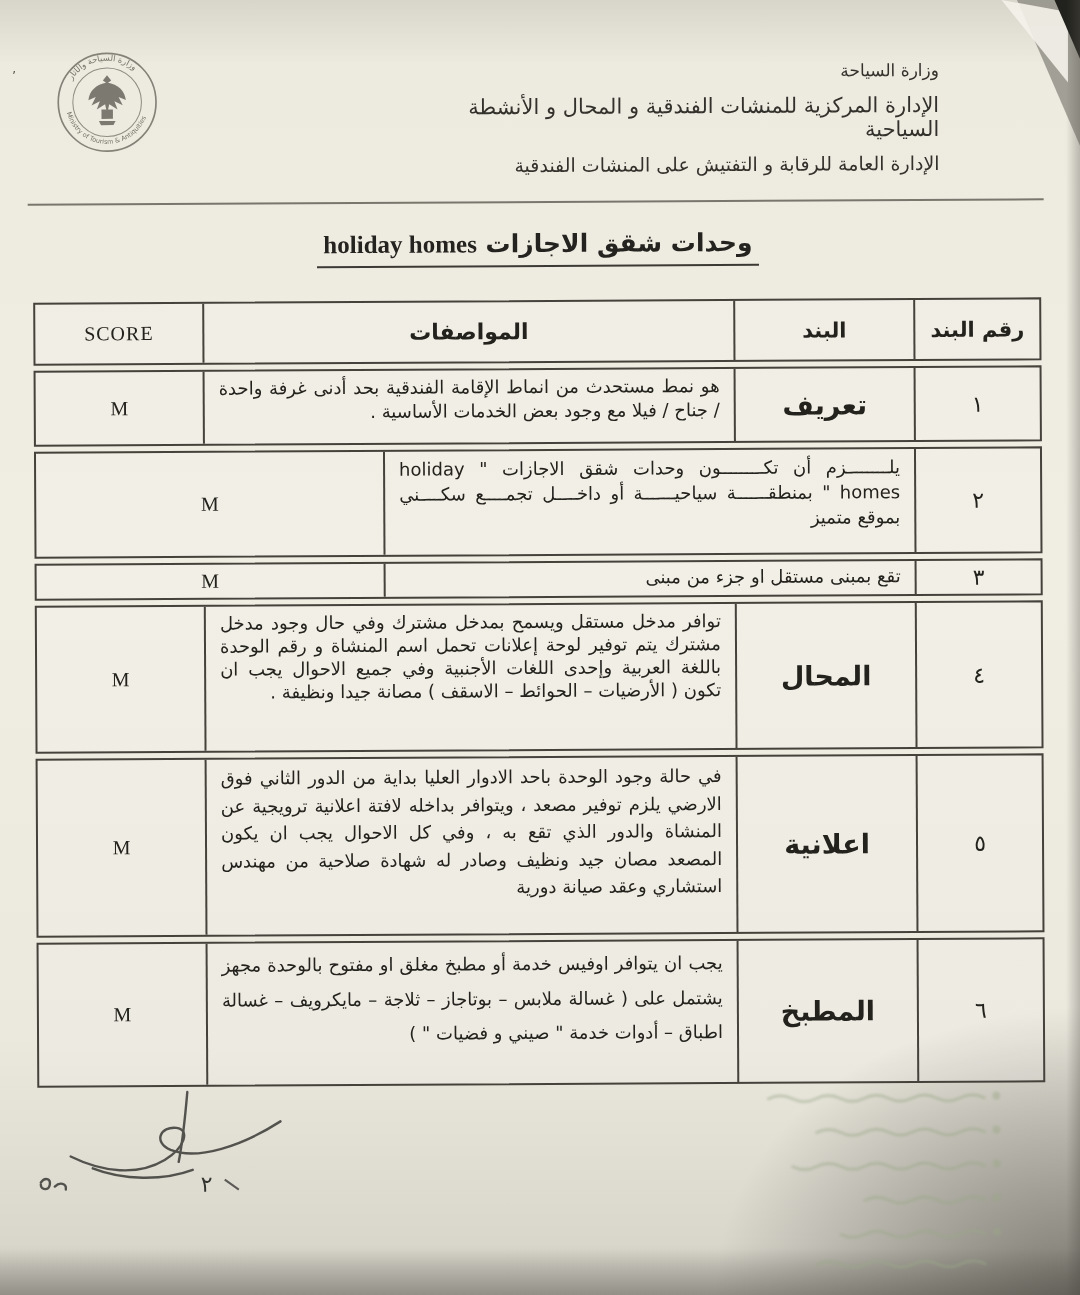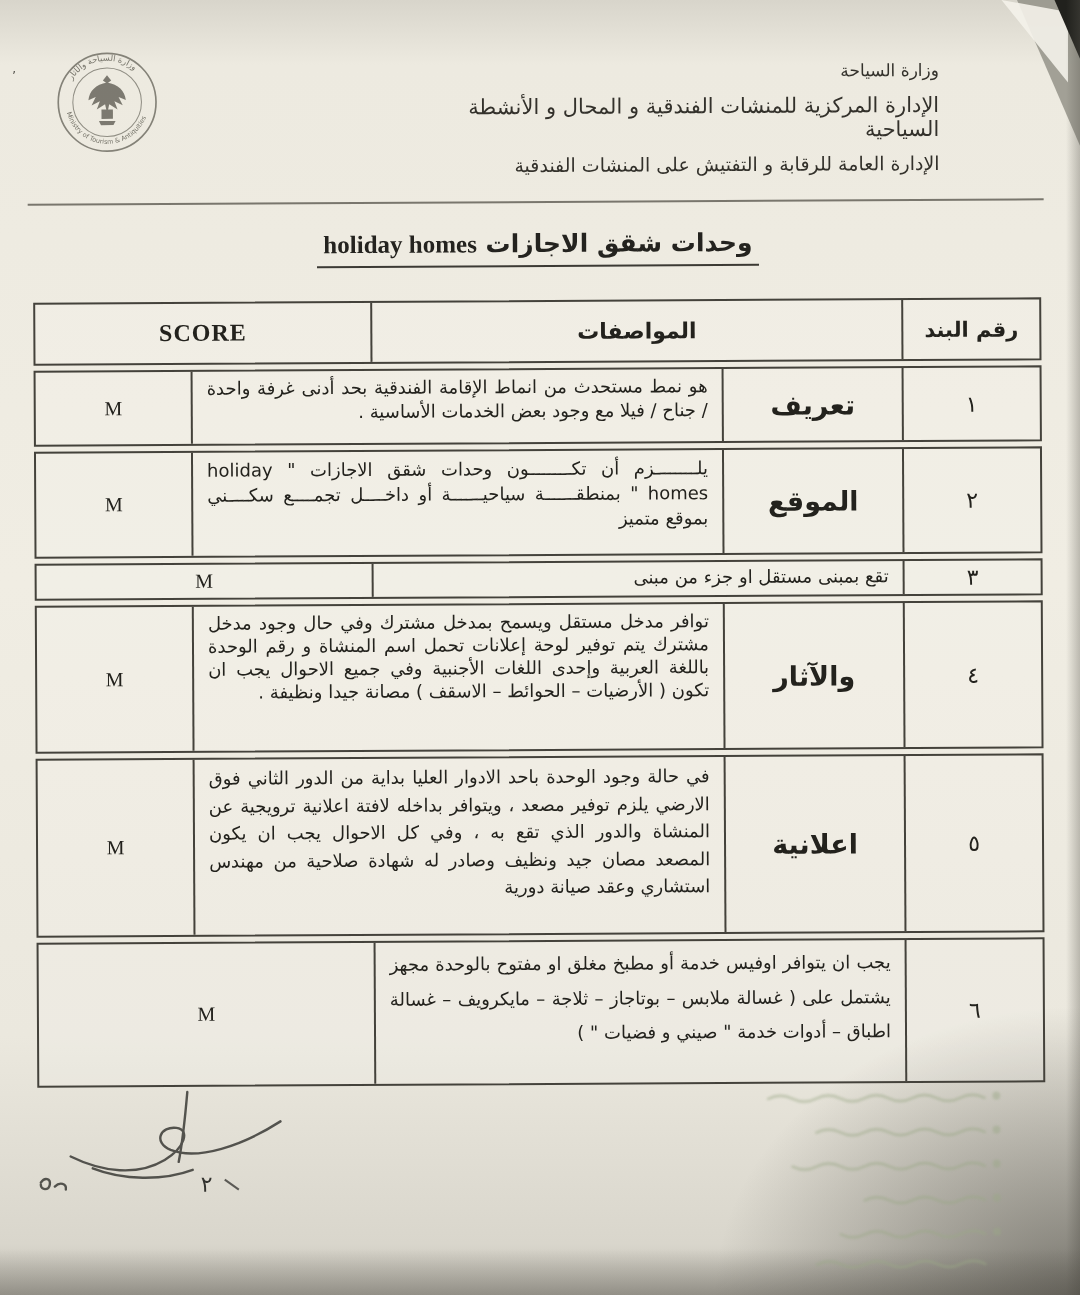--- a/index.html
+++ b/index.html
@@ -39,29 +39,29 @@
   .doc-title { position:absolute; top:229px; left:0; width:100%; text-align:center; direction:rtl; }
   .doc-title .tspan { display:inline-block; font-size:25px; font-weight:bold; color:#24231f;
     border-bottom:2px solid #3c3a34; padding:0 6px 7px 6px; }
   .doc-title .lat { font-family:"Liberation Serif", serif; font-weight:bold; }
 
   
   .stable { position:absolute; top:300px; left:35px; width:1008px; direction:rtl; color:#23221d; }
   .trow { display:flex; direction:rtl; border:2px solid #44423b; margin-bottom:5px; background:rgba(255,255,255,.12); }
   .cell { flex:0 0 auto; }
   .cell:not(:first-child) { border-right:2px solid #44423b; }
-  .col-no    { width:136px; display:flex; align-items:center; justify-content:center; font-size:22px; }
+  .col-no    { width:124px; display:flex; align-items:center; justify-content:center; font-size:22px; }
   .col-item  { width:180px; display:flex; align-items:center; justify-content:center; font-size:27px; font-weight:bold; }
   .col-spec  { width:531px; padding:5px 14px; font-size:18px; text-align:justify; }
   .col-score { flex:1 1 auto; display:flex; align-items:center; justify-content:center;
     font-family:"Liberation Serif", serif; font-size:20px; }
   .thead { height:63px; }
   .thead .col-spec { display:flex; align-items:center; justify-content:center; font-size:22px; font-weight:bold; text-align:center; }
   .thead .col-no, .thead .col-item { font-size:21px; font-weight:bold; }
-  .thead .col-score { font-size:24px; letter-spacing:1px; font-weight:bold; }
+  .thead .col-score { font-size:20px; letter-spacing:1px; font-weight:normal; }
   .row1 { height:76px; }  .row1 .col-spec { line-height:1.32; }
   .row2 { height:107px; } .row2 .col-spec { line-height:1.4; }
   .row3 { height:37px; }  .row3 .col-spec { line-height:1.3; padding-top:3px; }
   .row4 { height:148px; } .row4 .col-spec { line-height:1.28; }
   .row5 { height:179px; } .row5 .col-spec { line-height:1.53; }
   .row6 { height:145px; } .row6 .col-spec { line-height:1.92; }
 
   
   .signature { position:absolute; left:30px; top:1082px; width:310px; height:120px; }
   .ghost-notes { position:absolute; right:78px; top:1082px; width:440px; height:195px; opacity:.45; filter:blur(1.1px); }
@@ -112,60 +112,61 @@
       <span class="tspan">
         <span>وحدات شقق الاجازات</span>
         <span class="lat">holiday homes</span>
       </span>
     </div>
 
     <div class="stable">
 
       <div class="trow thead">
         <div class="cell col-no">رقم البند</div>
+        <div class="cell col-item">البند</div>
         <div class="cell col-spec">المواصفات</div>
         <div class="cell col-score">SCORE</div>
       </div>
 
       <div class="trow row1">
         <div class="cell col-no">١</div>
         <div class="cell col-item">تعريف</div>
         <div class="cell col-spec">هو نمط مستحدث من انماط الإقامة الفندقية بحد أدنى غرفة واحدة / جناح / فيلا مع وجود بعض الخدمات الأساسية .</div>
         <div class="cell col-score">M</div>
       </div>
 
       <div class="trow row2">
         <div class="cell col-no">٢</div>
-        <div class="cell col-item">الموقع</div>
         <div class="cell col-spec">يلــــــــزم أن تكــــــــون وحدات شقق الاجازات " holiday homes " بمنطقــــــة سياحيــــــة أو داخــــل تجمــــع سكــــني بموقع متميز</div>
         <div class="cell col-score">M</div>
       </div>
 
       <div class="trow row3">
         <div class="cell col-no">٣</div>
         <div class="cell col-spec">تقع بمبنى مستقل او جزء من مبنى</div>
         <div class="cell col-score">M</div>
       </div>
 
       <div class="trow row4">
         <div class="cell col-no">٤</div>
-        <div class="cell col-item">والآثار</div>
+        <div class="cell col-item">المحال</div>
         <div class="cell col-spec">توافر مدخل مستقل ويسمح بمدخل مشترك وفي حال وجود مدخل مشترك يتم توفير لوحة إعلانات تحمل اسم المنشاة و رقم الوحدة باللغة العربية وإحدى اللغات الأجنبية وفي جميع الاحوال يجب ان تكون ( الأرضيات – الحوائط – الاسقف ) مصانة جيدا ونظيفة .</div>
         <div class="cell col-score">M</div>
       </div>
 
       <div class="trow row5">
         <div class="cell col-no">٥</div>
         <div class="cell col-item">اعلانية</div>
         <div class="cell col-spec">في حالة وجود الوحدة باحد الادوار العليا بداية من الدور الثاني فوق الارضي يلزم توفير مصعد ، ويتوافر بداخله لافتة اعلانية ترويجية عن المنشاة والدور الذي تقع به ، وفي كل الاحوال يجب ان يكون المصعد مصان جيد ونظيف وصادر له شهادة صلاحية من مهندس استشاري وعقد صيانة دورية</div>
         <div class="cell col-score">M</div>
       </div>
 
       <div class="trow row6">
         <div class="cell col-no">٦</div>
+        <div class="cell col-item">المطبخ</div>
         <div class="cell col-spec">يجب ان يتوافر اوفيس خدمة أو مطبخ مغلق او مفتوح بالوحدة مجهز يشتمل على ( غسالة ملابس – بوتاجاز – ثلاجة – مايكرويف – غسالة اطباق – أدوات خدمة " صيني و فضيات " )</div>
         <div class="cell col-score">M</div>
       </div>
 
     </div>
 
     <svg class="signature" viewBox="0 0 310 120">
       <g fill="none" stroke="#3a3a36" stroke-width="2.4" stroke-linecap="round" opacity=".85">
         <path d="M155 8 C 153 30, 150 58, 146 78"></path>
         <path d="M38 72 C 70 88, 105 92, 132 76 C 152 64, 158 46, 144 44 C 128 42, 120 58, 138 66 C 165 77, 210 62, 248 38"></path>

